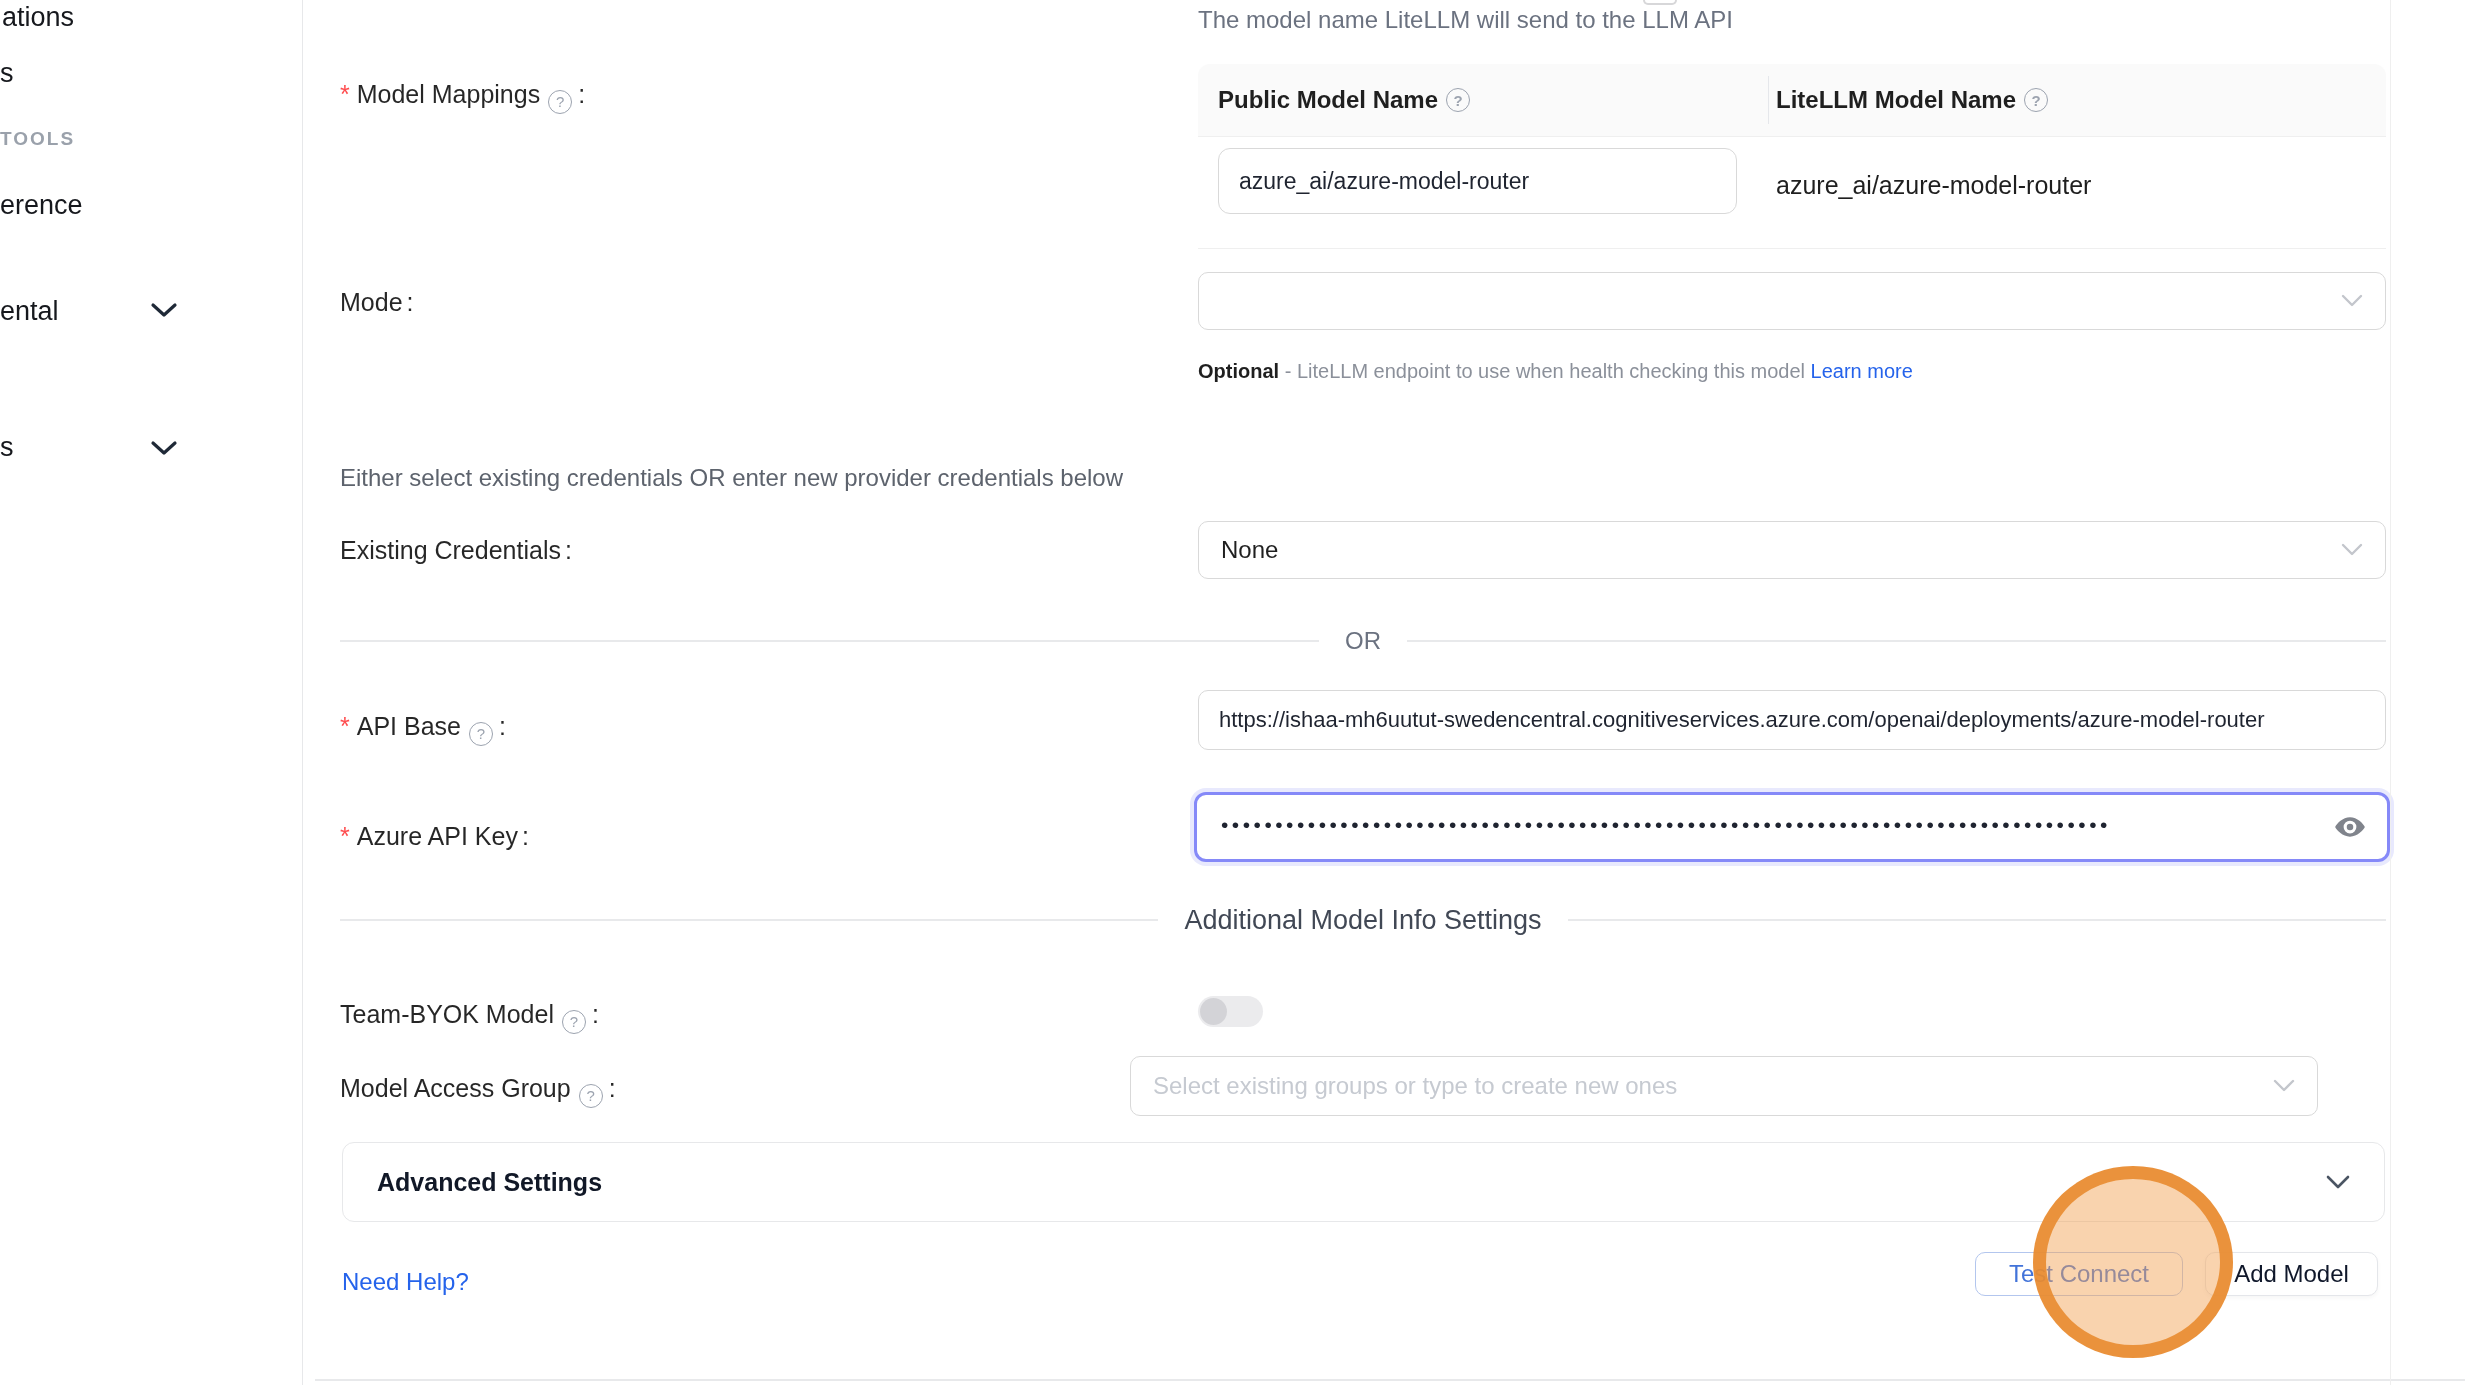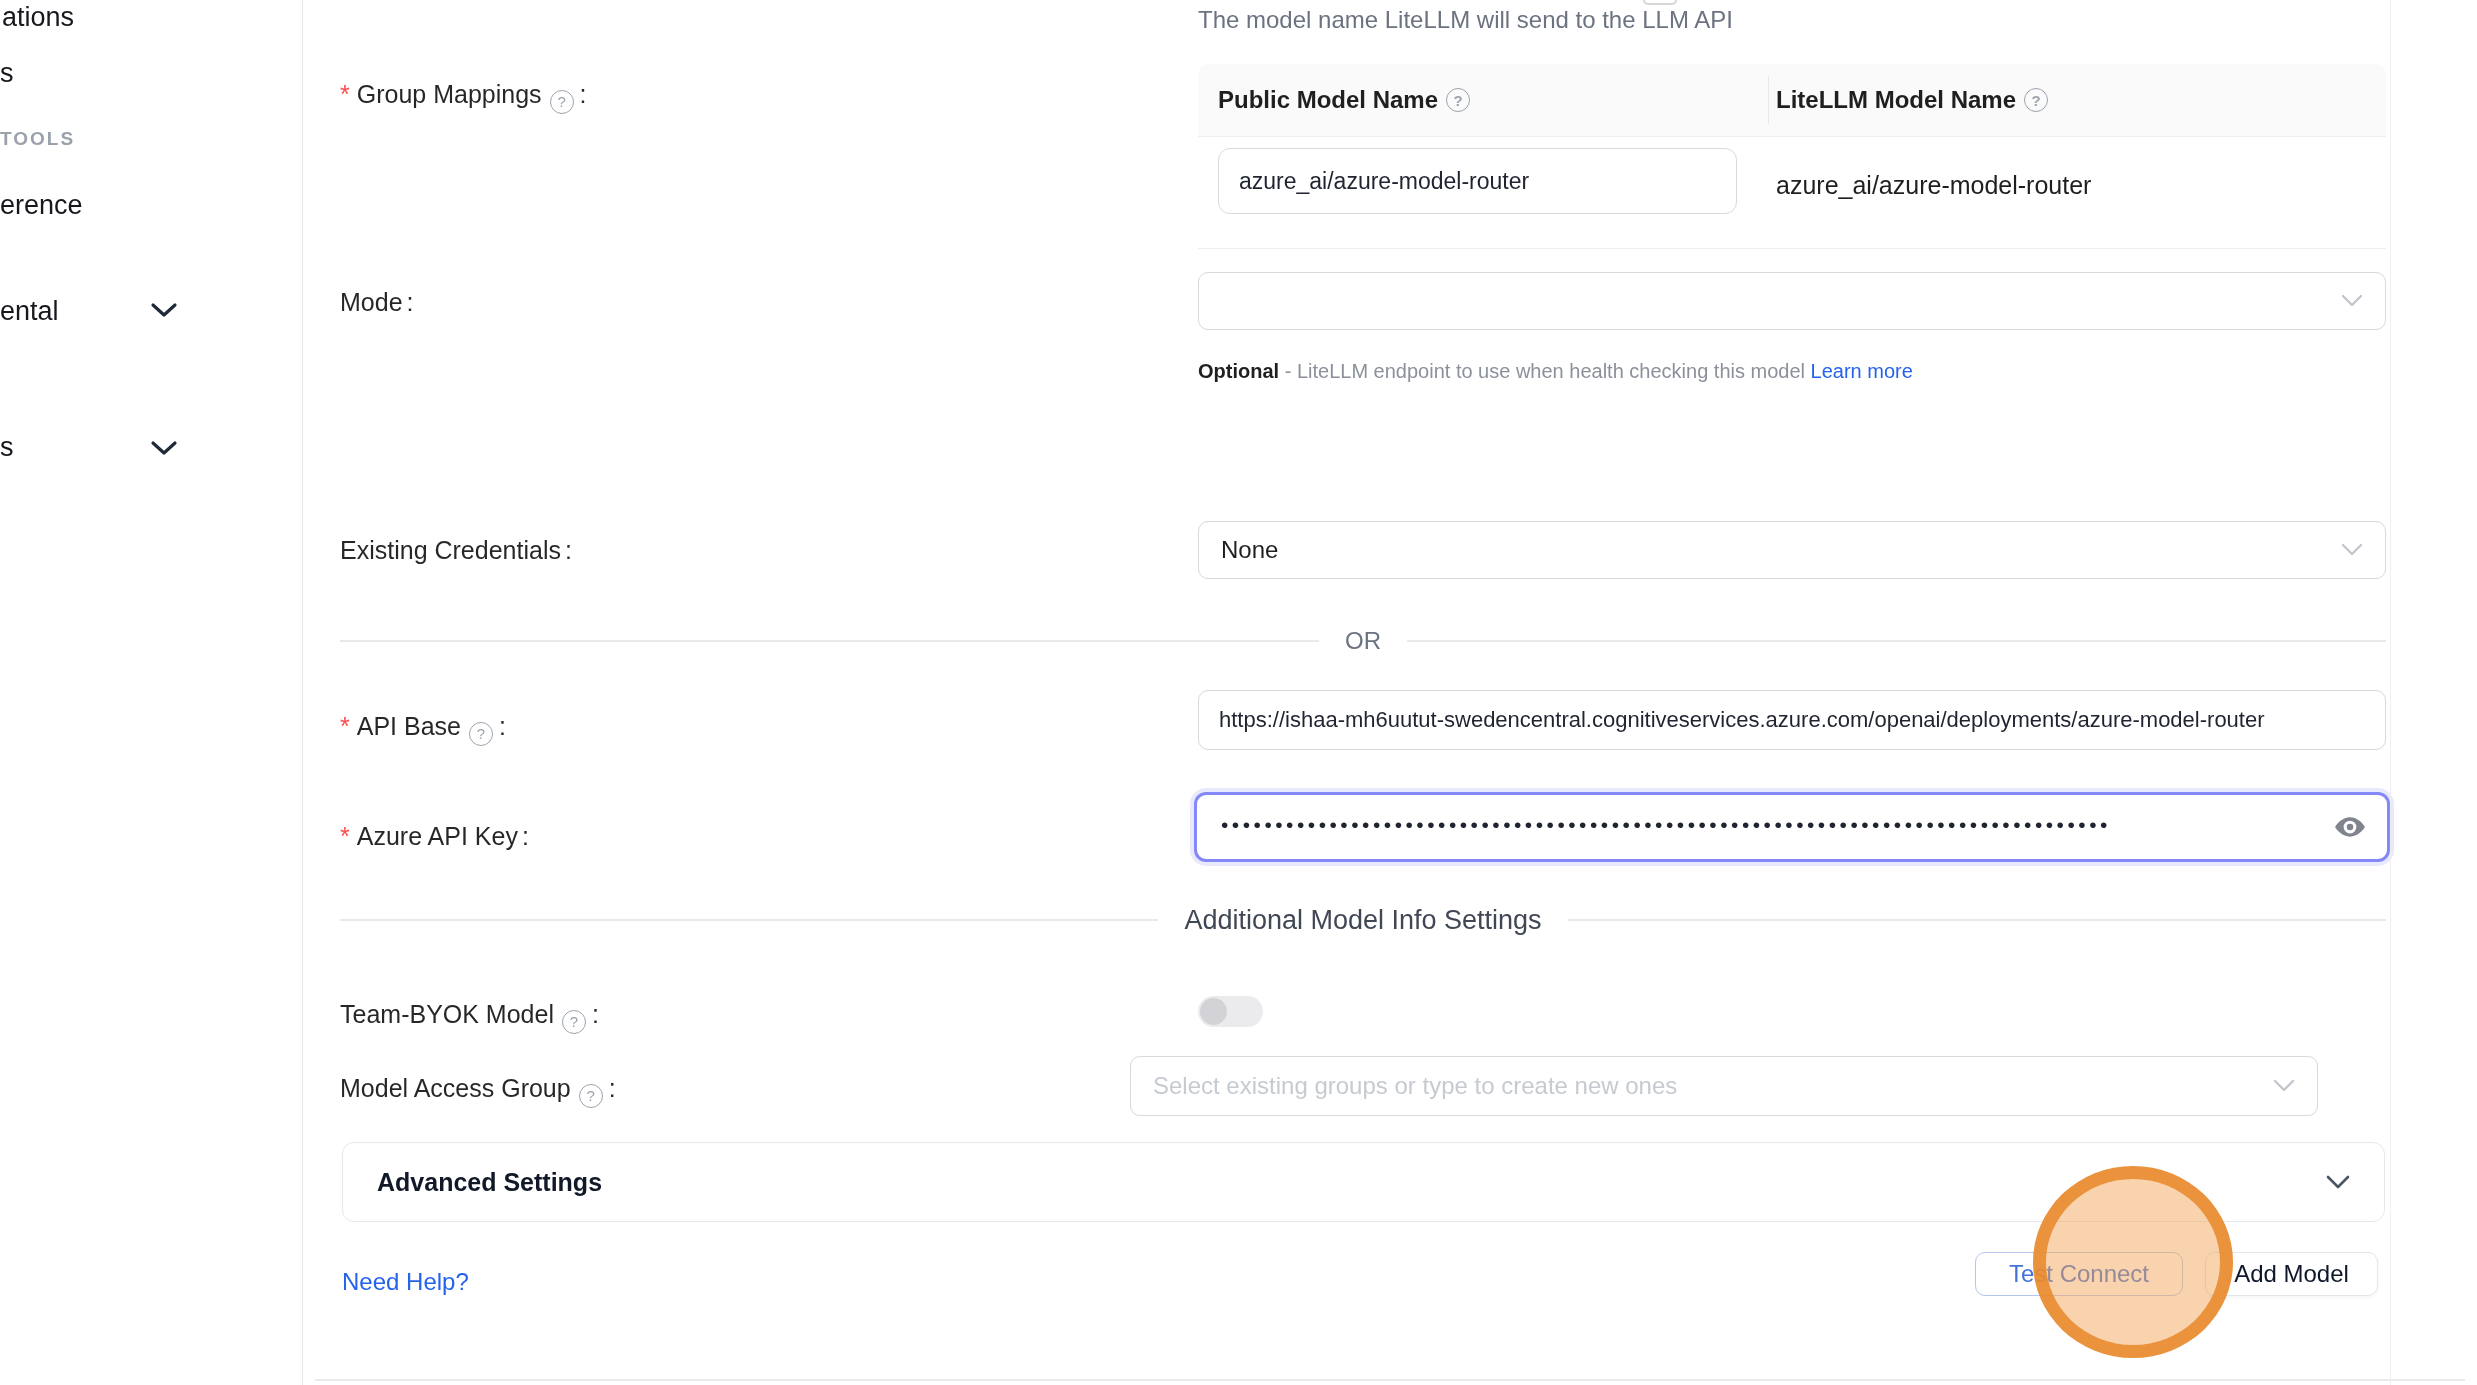--- a/index.html
+++ b/index.html
@@ -140,21 +140,21 @@
         </svg>
     </div>
   </div>
   <div class="abs sidebar-divider"></div>
 
   <div class="abs top-sliver" style="left:1643px; top:0;"></div>
 
   <div class="abs help-text" style="left:1198px; top:6px;">The model name LiteLLM will send to the LLM API</div>
 
   <div class="abs row-label" style="left:340px; top:80px;">
-    <span class="req">*</span><span>Group Mappings</span><span class="qicon">?</span><span class="colon">:</span>
+    <span class="req">*</span><span>Model Mappings</span><span class="qicon">?</span><span class="colon">:</span>
   </div>
 
   <div class="abs map-table">
     <div class="map-header">
       <div class="hcell c1">
         <span>Public Model Name</span>
         <span class="qicon">?</span>
       </div>
       <div class="col-divider"></div>
       <div class="hcell c2">
@@ -178,20 +178,21 @@
     <span class="chev">
       <svg width="22" height="14" viewBox="0 0 22 14">
           <path d="M2 2 L11 11 L20 2" fill="none" stroke="#c3c6cc" stroke-width="2.4" stroke-linecap="round" stroke-linejoin="round"></path>
         </svg>
     </span>
   </div>
   <div class="abs optional-help" style="left:1198px; top:350px;">
     <b>Optional</b><span> - LiteLLM endpoint to use when health checking this model </span><span class="link">Learn more</span>
   </div>
 
+  <div class="abs section-note" style="left:340px; top:464px;">Either select existing credentials OR enter new provider credentials below</div>
 
   <div class="abs row-label" style="left:340px; top:536px;">
     <span>Existing Credentials</span><span class="colon">:</span>
   </div>
   <div class="abs select-box" style="left:1198px; top:521px; width:1188px; height:58px;">
     <span>None</span>
     <span class="chev">
       <svg width="22" height="14" viewBox="0 0 22 14">
           <path d="M2 2 L11 11 L20 2" fill="none" stroke="#c3c6cc" stroke-width="2.4" stroke-linecap="round" stroke-linejoin="round"></path>
         </svg>

